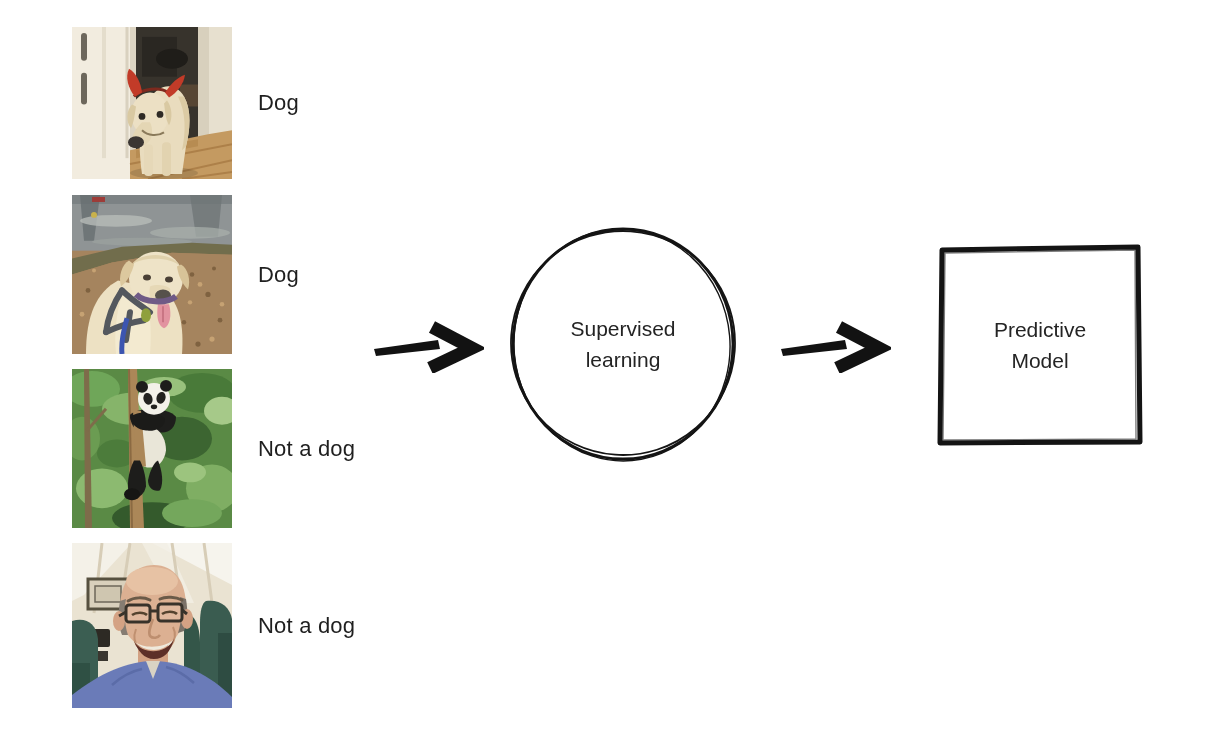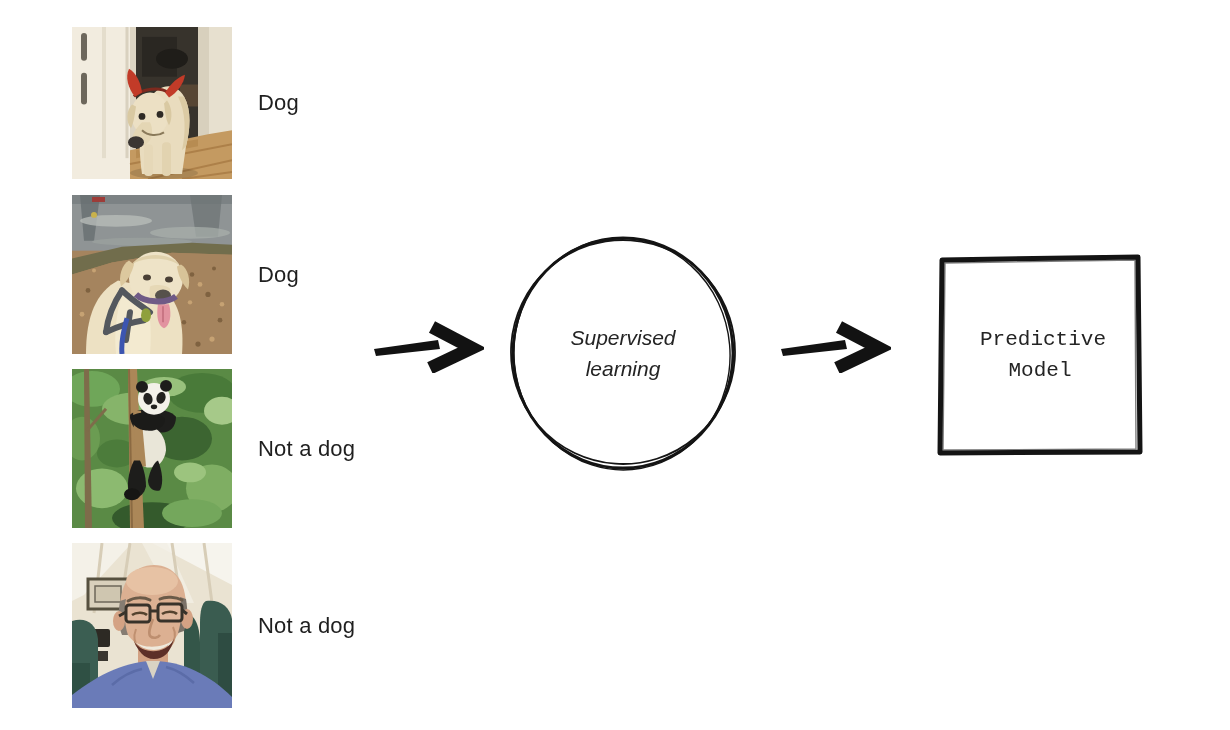--- a/index.html
+++ b/index.html
@@ -29,36 +29,36 @@
     white-space: nowrap;
   }
 
   
   .arrow { position: absolute; width: 112px; height: 52px; }
   .arrow svg { display: block; width: 100%; height: 100%; }
   .arrow-1 { left: 372px; top: 321px; }
   .arrow-2 { left: 779px; top: 321px; }
 
   
-  .node-circle { position: absolute; left: 508px; top: 231px; width: 230px; height: 244px; font-style: italic; }
+  .node-circle { position: absolute; left: 508px; top: 222px; width: 230px; height: 244px; }
   .node-circle svg { position: absolute; inset: 0; width: 100%; height: 100%; }
   .node-circle .node-label-wrap {
     position: absolute; inset: 0;
     display: flex; align-items: center; justify-content: center;
   }
   .node-label {
     width: 140px;
     text-align: center;
     font-size: 21px;
     line-height: 1.48;
     color: #242424;
   }
 
   
-  .node-square { position: absolute; left: 936px; top: 253px; width: 208px; height: 204px; font-family: Liberation Mono, monospace; }
+  .node-square { position: absolute; left: 936px; top: 243px; width: 208px; height: 204px; }
   .node-square svg { position: absolute; inset: 0; width: 100%; height: 100%; }
   .node-square .node-label-wrap {
     position: absolute; inset: 0;
     display: flex; align-items: center; justify-content: center;
   }
   .node-square .node-label { width: 120px; }
 </style>
 </head>
 <body>
 

